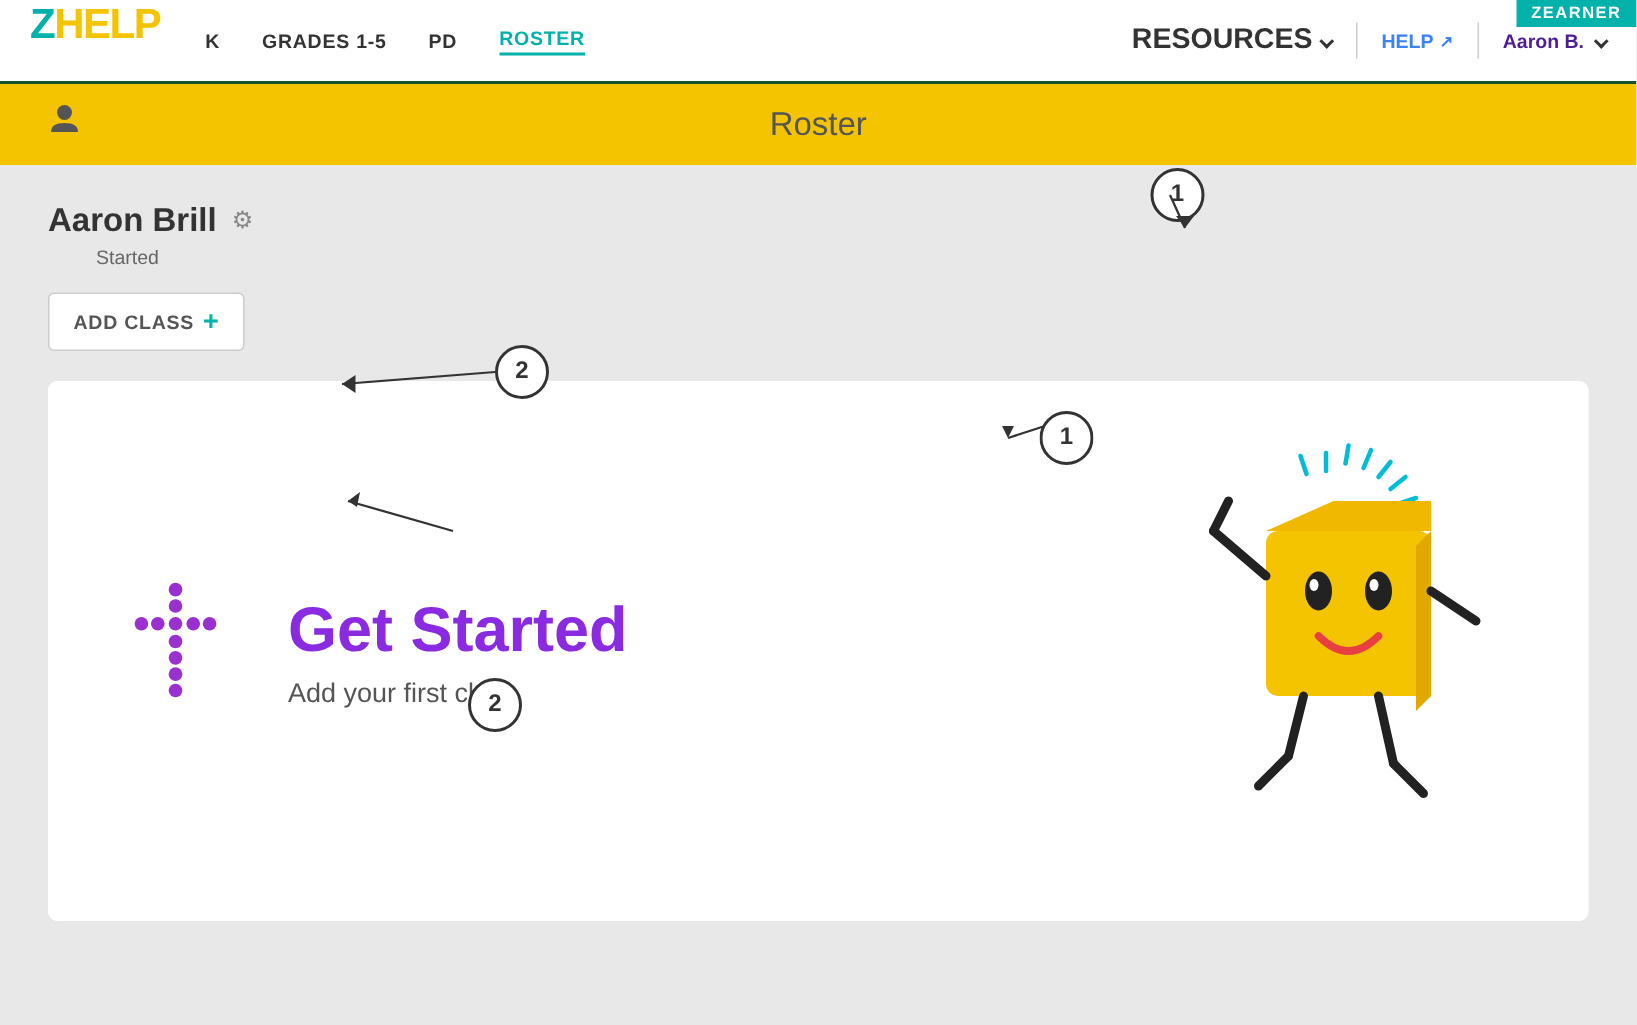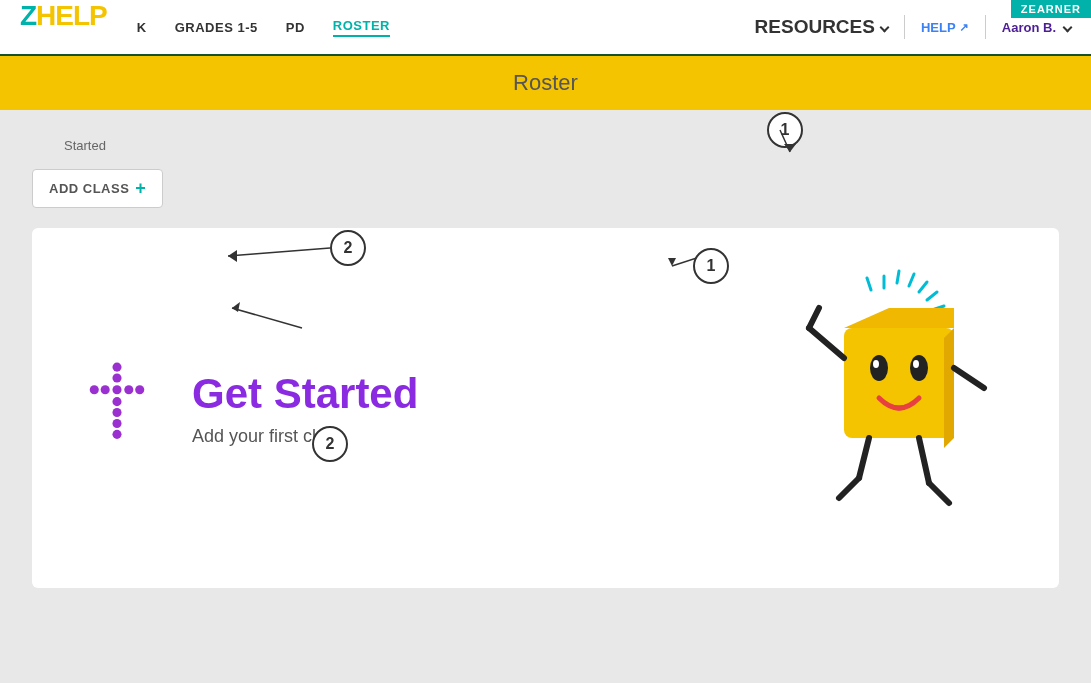--- a/index.html
+++ b/index.html
@@ -311,20 +311,29 @@
 
 <div class="roster-banner">
   <span>Roster</span>
 </div>
 
 <div class="main-area">
 
   
   <div class="teacher-header">
     <div class="teacher-info">
+      <div class="teacher-name-row">
+
+        <svg width="22" height="22" viewBox="0 0 22 22" style="position:absolute; left:32px; top:68px;">
+          <circle cx="11" cy="7" r="5" fill="#555"></circle>
+          <path d="M2 20 Q2 14 11 14 Q20 14 20 20" fill="#555"></path>
+        </svg>
+        <span class="teacher-name">Aaron Brill</span>
+        <span class="gear-icon">⚙</span>
+      </div>
       <div class="teacher-label">Started</div>
     </div>
 
   </div>
 
   
   <button class="add-class-btn">
     <span>ADD CLASS</span>
     <span class="plus-icon">+</span>
   </button>

